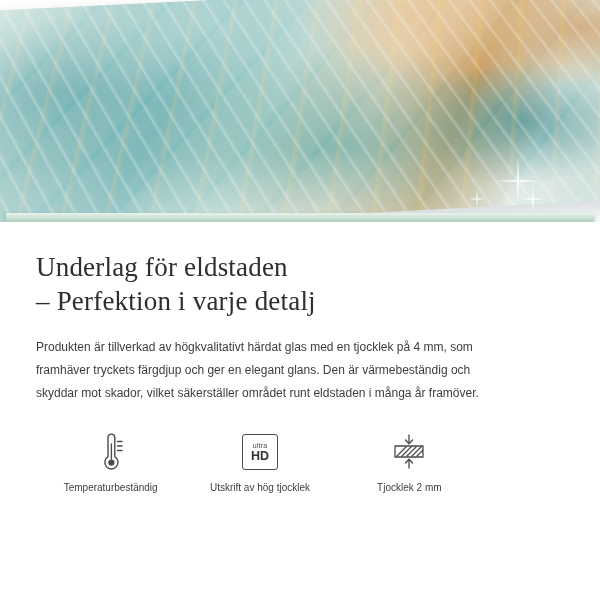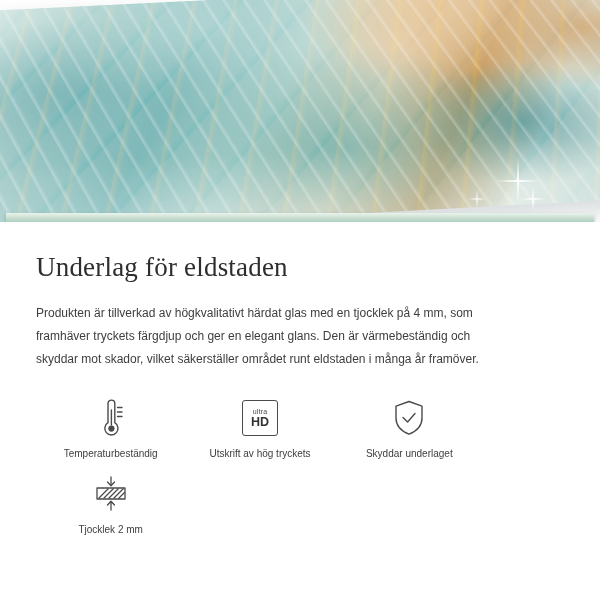--- a/index.html
+++ b/index.html
@@ -192,20 +192,21 @@
     <div class="glass-edge"></div>
     <div class="sparkle sparkle-1"></div>
     <div class="sparkle sparkle-2"></div>
     <div class="sparkle sparkle-3"></div>
   </div>
 
   <div class="content">
 
     <h1 class="headline">
       <span class="l1">Underlag för eldstaden</span>
+      <span class="l2">– Perfektion i varje detalj</span>
     </h1>
 
     <p class="paragraph">Produkten är tillverkad av högkvalitativt härdat glas med en tjocklek på 4 mm, som framhäver tryckets färgdjup och ger en elegant glans. Den är värmebeständig och skyddar mot skador, vilket säkerställer området runt eldstaden i många år framöver.</p>
 
     <div class="features">
 
       <div class="feature">
         <div class="feature-icon">
           <svg width="40" height="42" viewBox="0 0 40 42" fill="none" stroke="#4a4a4a" stroke-width="1.4" stroke-linecap="round">
             <path d="M17 6.5a3.4 3.4 0 0 1 6.8 0v19.2a6.6 6.6 0 1 1-6.8 0z"></path>
@@ -219,32 +220,23 @@
         <div class="feature-label">Temperaturbeständig</div>
       </div>
 
       <div class="feature">
         <div class="feature-icon">
           <div class="ultrahd-box">
             <span class="ultrahd-top">ultra</span>
             <span class="ultrahd-bottom">HD</span>
           </div>
         </div>
-        <div class="feature-label">Utskrift av hög tryckets</div>
+        <div class="feature-label">Utskrift av hög tjocklek</div>
       </div>
 
-      <div class="feature">
-        <div class="feature-icon">
-          <svg width="38" height="42" viewBox="0 0 38 42" fill="none" stroke="#4a4a4a" stroke-width="1.4" stroke-linecap="round" stroke-linejoin="round">
-            <path d="M19 4.5 L32 9.2 V21 c0 8.4 -6 13.4 -13 16.2 C12 34.4 6 29.4 6 21 V9.2 Z"></path>
-            <polyline points="13,20.5 17.6,25 25,16.5"></polyline>
-          </svg>
-        </div>
-        <div class="feature-label">Skyddar underlaget</div>
-      </div>
 
 
 
       <div class="feature">
         <div class="feature-icon">
           <svg width="42" height="40" viewBox="0 0 42 40" fill="none" stroke="#4a4a4a" stroke-width="1.3" stroke-linecap="round" stroke-linejoin="round">
             <line x1="21" y1="3" x2="21" y2="11"></line>
             <polyline points="17.5,8 21,11.8 24.5,8"></polyline>
             <rect x="7" y="14" width="28" height="11"></rect>
             <line x1="9" y1="24" x2="18" y2="15"></line>

